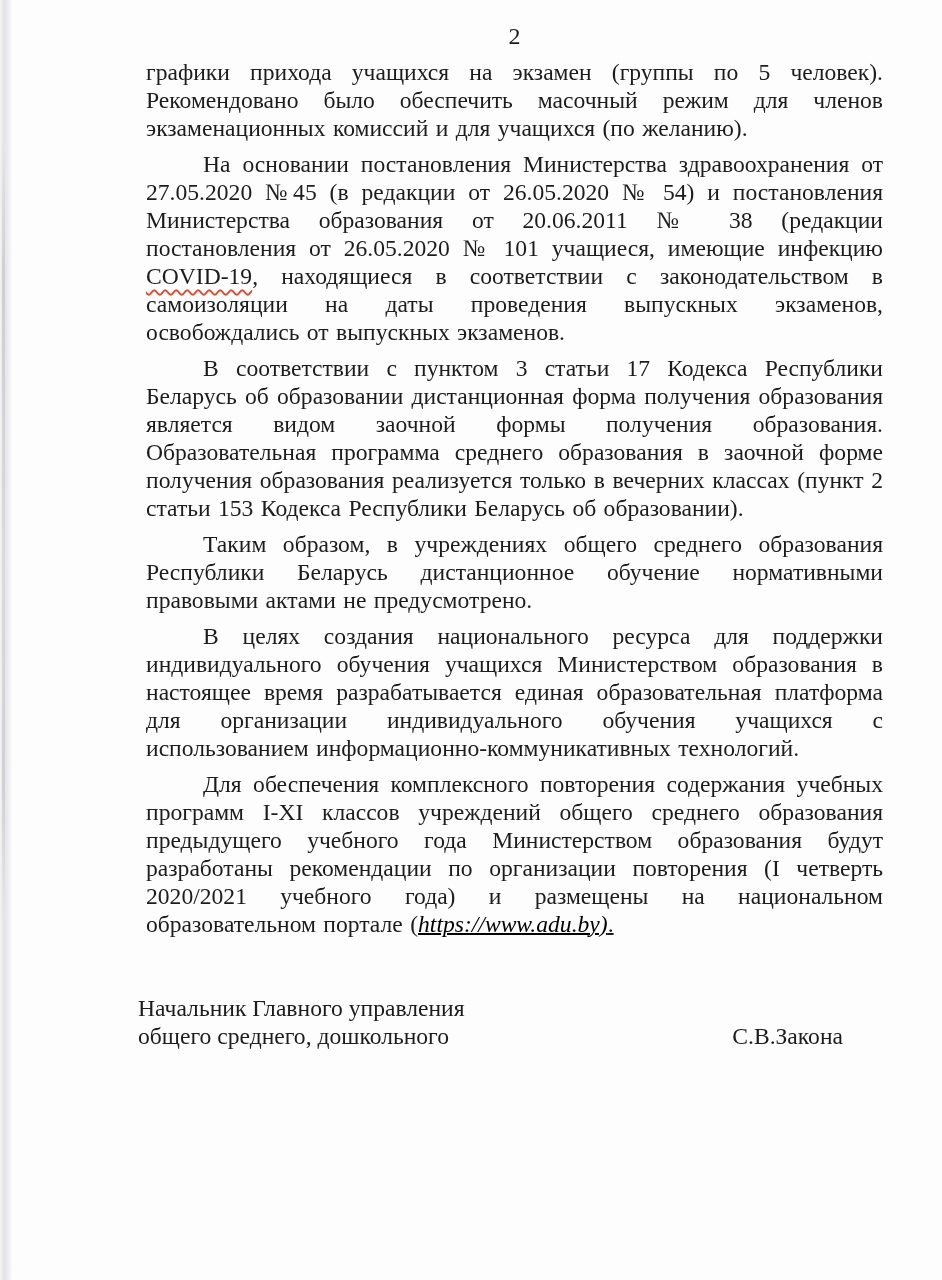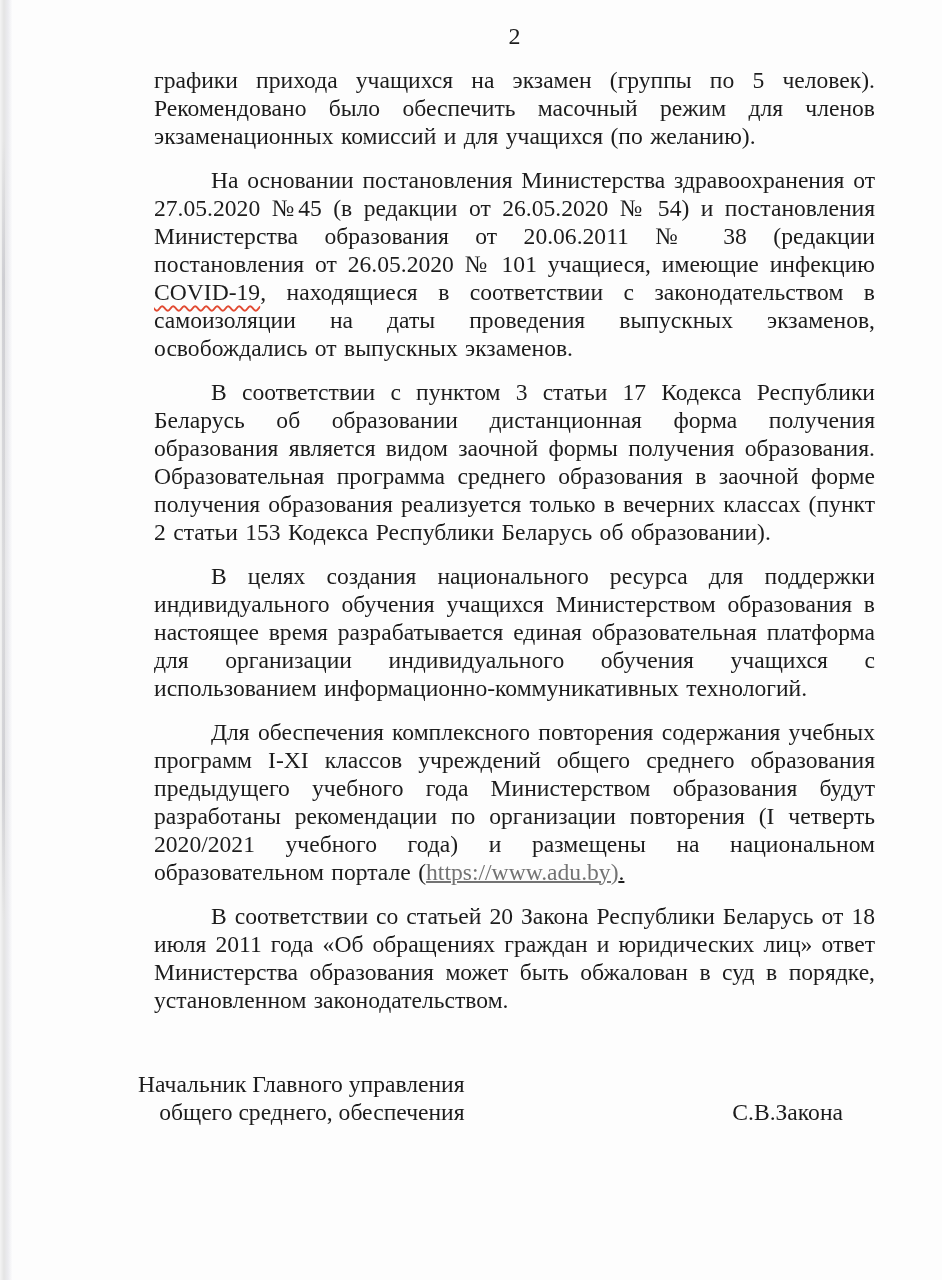--- a/index.html
+++ b/index.html
@@ -35,53 +35,53 @@
     top: 22px;
     width: 753px;
   }
   .page-number {
     text-align: center;
     font-size: 24px;
     line-height: 28px;
     margin-bottom: 8px;
   }
   .doc-body p {
-    margin: 16px;
+    margin: 8px;
     font-size: 23.6px;
     line-height: 28px;
     text-align: justify;
     text-indent: 57px;
     word-spacing: 1.5px;
   }
   .doc-body p.continuation {
     text-indent: 0;
   }
   .flagged-term {
     text-decoration: underline wavy #e14a32 2px;
     text-decoration-skip-ink: none;
     text-underline-offset: 5px;
   }
   .doc-link {
-    color: #737373;
+    color: #000000;
+    font-style: italic;
     text-decoration: underline;
     text-decoration-thickness: 2px;
     cursor: pointer;
   }
   .link-tail {
     text-decoration: underline;
     text-decoration-thickness: 2px;
   }
   .signature-block {
     margin-top: 56px;
     display: flex;
     justify-content: space-between;
     align-items: flex-end;
     font-size: 23.6px;
     line-height: 28px;
-    text-align: right;
   }
   .signature-title div {
     white-space: nowrap;
   }
   .signatory-name {
     white-space: nowrap;
     padding-right: 48px;
   }
 </style>
 </head>
@@ -100,37 +100,37 @@
     </p>
 
     <p>
       <span>На основании постановления Министерства здравоохранения от 27.05.2020 №45 (в редакции от 26.05.2020 № 54) и постановления Министерства образования от 20.06.2011 № 38 (редакции постановления от 26.05.2020 № 101 учащиеся, имеющие инфекцию </span><span class="flagged-term">COVID-19</span><span>, находящиеся в соответствии с законодательством в самоизоляции на даты проведения выпускных экзаменов, освобождались от выпускных экзаменов.</span>
     </p>
 
     <p>
       <span>В соответствии с пунктом 3 статьи 17 Кодекса Республики Беларусь об образовании дистанционная форма получения образования является видом заочной формы получения образования. Образовательная программа среднего образования в заочной форме получения образования реализуется только в вечерних классах (пункт 2 статьи 153 Кодекса Республики Беларусь об образовании).</span>
     </p>
 
+    <p>
+      <span>Таким образом, в учреждениях общего среднего образования Республики Беларусь дистанционное обучение нормативными правовыми актами не предусмотрено.</span>
+    </p>
 
     <p>
       <span>В целях создания национального ресурса для поддержки индивидуального обучения учащихся Министерством образования в настоящее время разрабатывается единая образовательная платформа для организации индивидуального обучения учащихся с использованием информационно-коммуникативных технологий.</span>
     </p>
 
 
     <p>
       <span>Для обеспечения комплексного повторения содержания учебных программ I-XI классов учреждений общего среднего образования предыдущего учебного года Министерством образования будут разработаны рекомендации по организации повторения (I четверть 2020/2021 учебного года) и размещены на национальном образовательном портале (</span><a class="doc-link">https://www.adu.by)</a><span class="link-tail">.</span>
     </p>
 
-    <p>
-      <span>В соответствии со статьей 20 Закона Республики Беларусь от 18 июля 2011 года «Об обращениях граждан и юридических лиц» ответ Министерства образования может быть обжалован в суд в порядке, установленном законодательством.</span>
-    </p>
 
   </div>
 
   <div class="signature-block">
     <div class="signature-title">
       <div>Начальник Главного управления</div>
-      <div>общего среднего, обеспечения</div>
+      <div>общего среднего, дошкольного</div>
     </div>
     <div class="signatory-name">С.В.Закона</div>
   </div>
 
 </div>
 
 </body></html>

